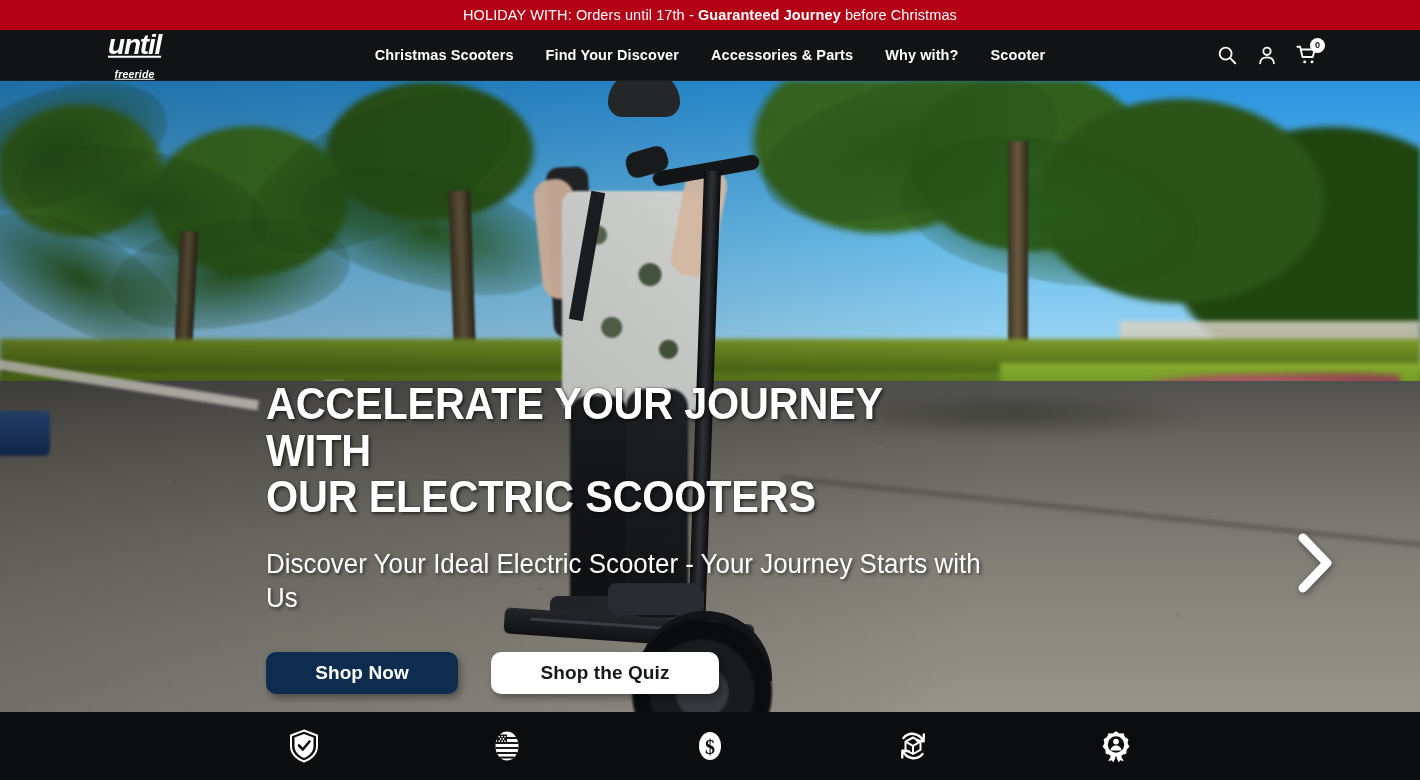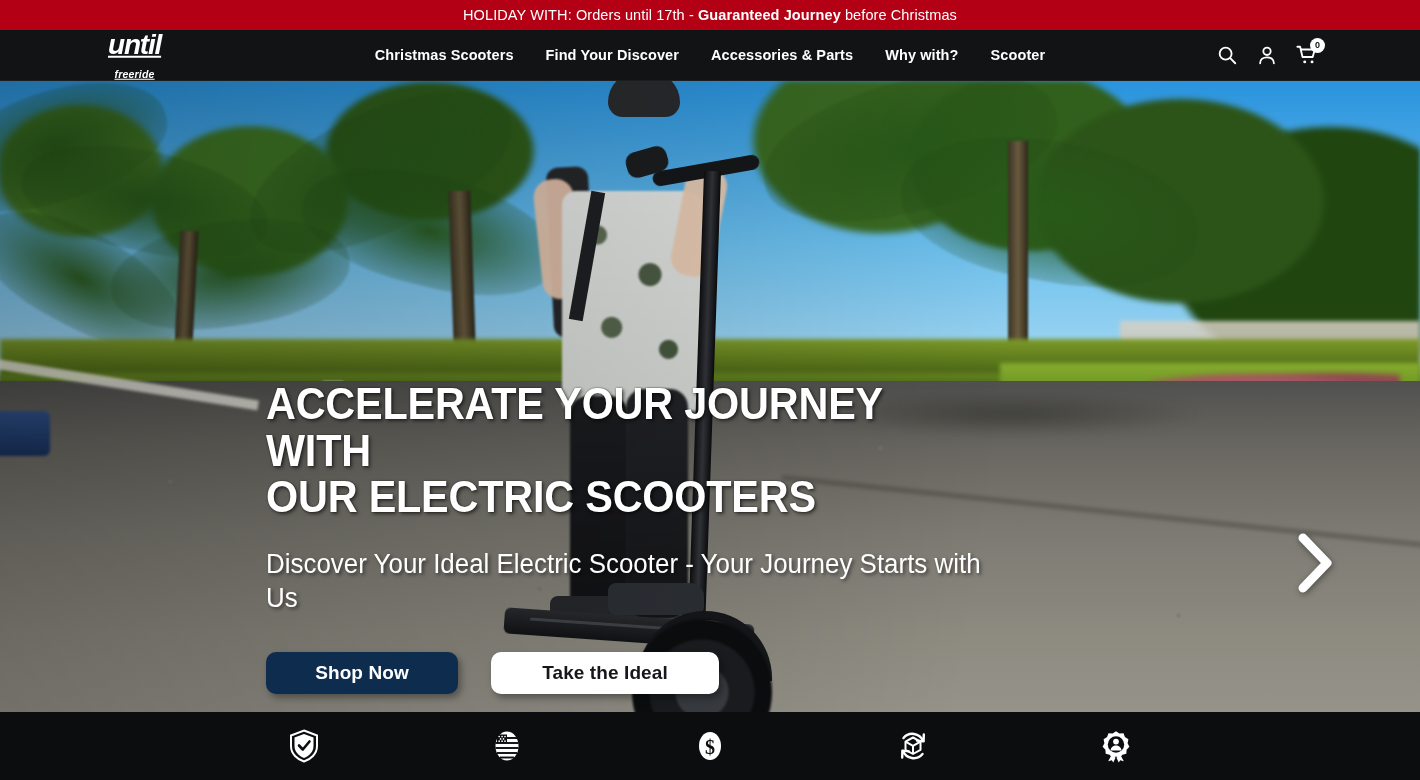--- a/index.html
+++ b/index.html
@@ -442,21 +442,21 @@
   <div class="hero-scrim"></div>
 
   <div class="hero-copy">
     <div class="hero-h1">
       <div>ACCELERATE YOUR JOURNEY WITH</div>
       <div>OUR ELECTRIC SCOOTERS</div>
     </div>
     <div class="hero-sub">Discover Your Ideal Electric Scooter - Your Journey Starts with Us</div>
     <div class="hero-cta">
       <a class="btn btn-primary" href="#">Shop Now</a>
-      <a class="btn btn-secondary" href="#">Take the Ideal</a>
+      <a class="btn btn-secondary" href="#">Shop the Quiz</a>
     </div>
   </div>
 
   <div class="carousel-next">
     <svg width="44" height="66" viewBox="0 0 44 66" fill="none" stroke="#ffffff" stroke-width="9" stroke-linecap="round" stroke-linejoin="round">
       <polyline points="11,8 35,33 11,58"></polyline>
     </svg>
   </div>
 </div>
 

